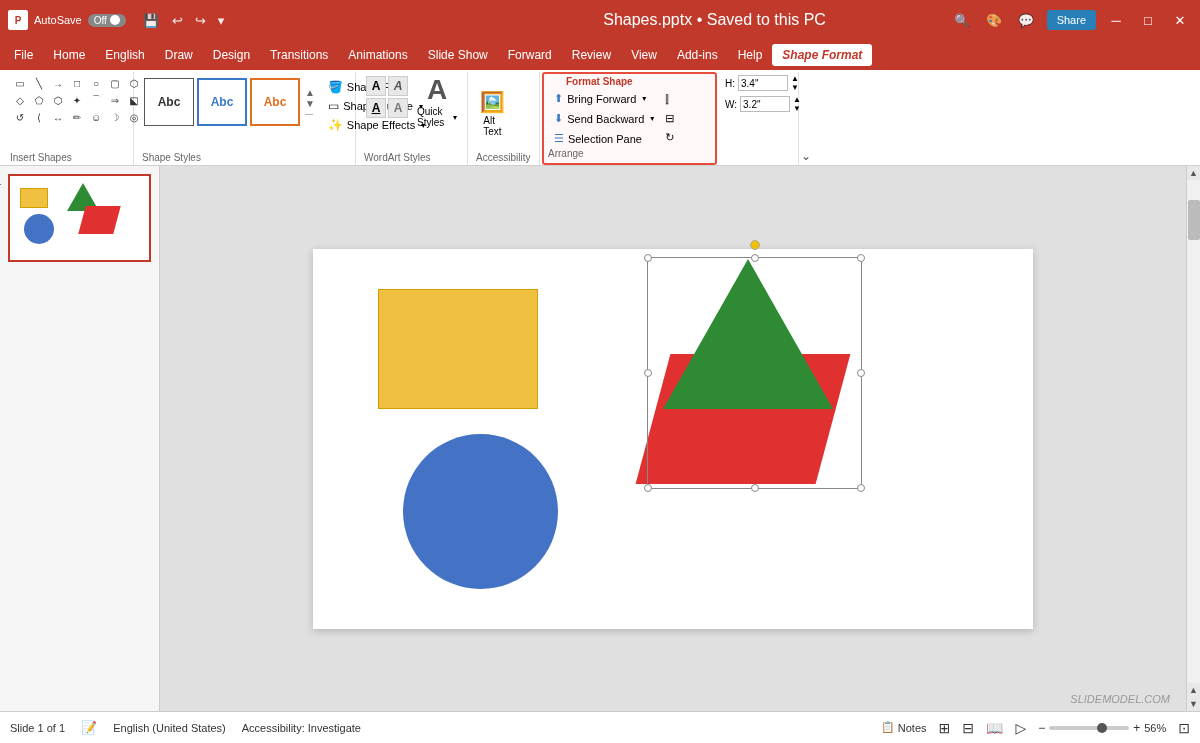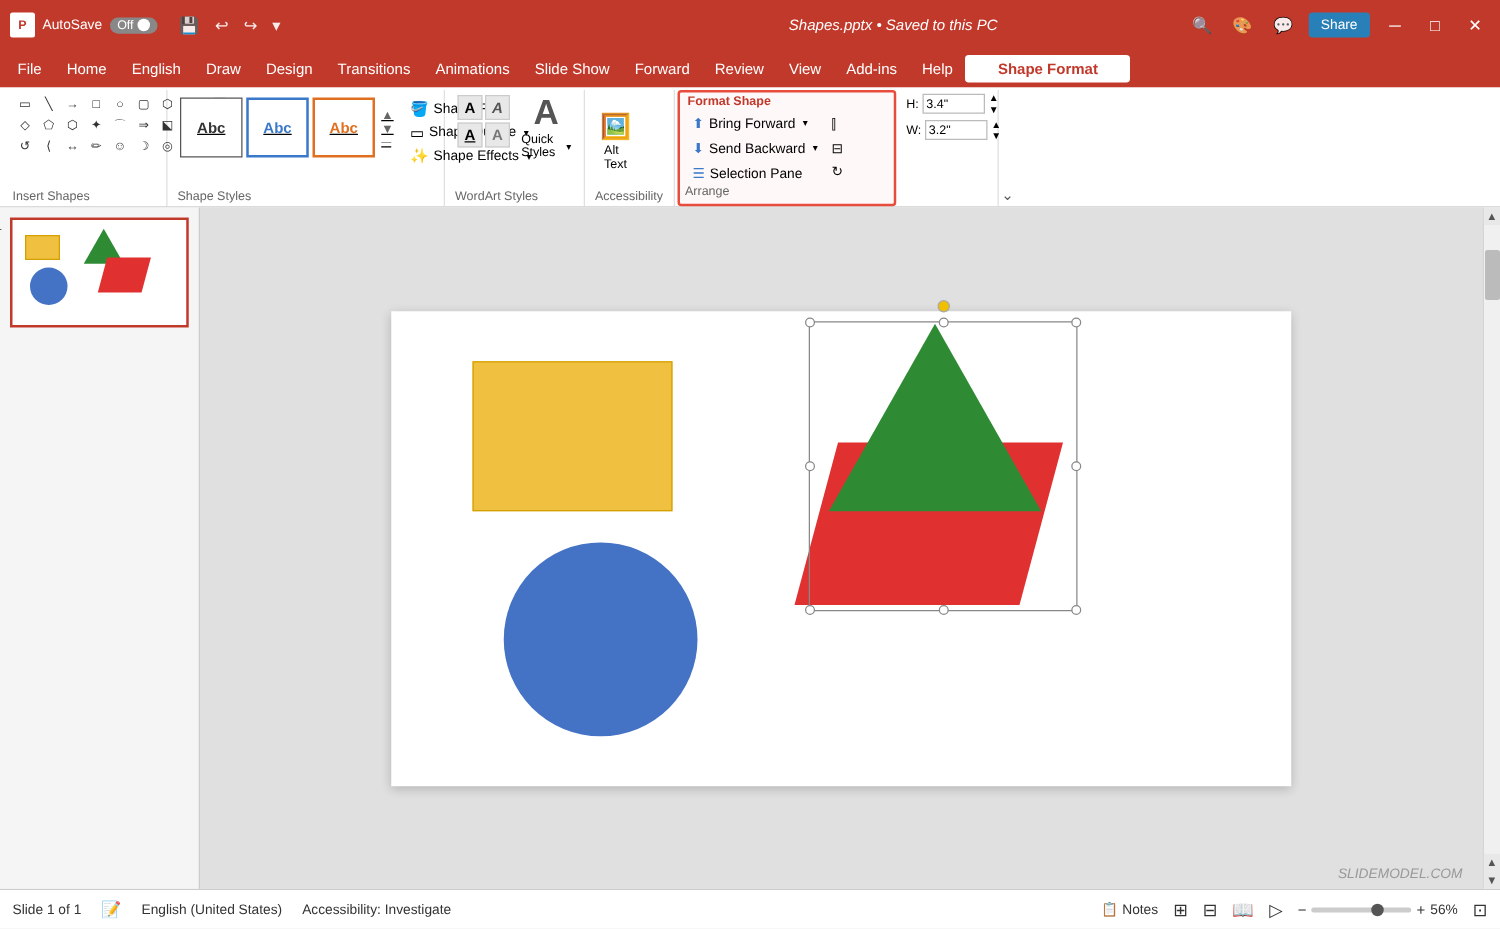--- a/index.html
+++ b/index.html
@@ -15,21 +15,21 @@
       color: white;
     }
     .title-bar-left { display: flex; align-items: center; gap: 6px; flex: 1; }
     .title-bar-logo { width: 20px; height: 20px; background: #fff; border-radius: 2px; display: flex; align-items: center; justify-content: center; }
     .title-bar-logo span { color: #c0392b; font-size: 10px; font-weight: bold; }
     .autosave-label { font-size: 11px; color: white; }
     .autosave-toggle { background: #888; border-radius: 10px; padding: 1px 6px; font-size: 10px; color: white; display: inline-flex; align-items: center; gap: 3px; }
     .autosave-toggle .dot { width: 10px; height: 10px; background: white; border-radius: 50%; }
     .toolbar-icons { display: flex; align-items: center; gap: 4px; margin-left: 8px; }
     .toolbar-icon-btn { color: white; font-size: 13px; cursor: pointer; padding: 2px 4px; opacity: 0.9; }
-    .title-center { flex: 1; text-align: center; font-size: 12px; color: white; font-style: italic; }
+    .title-center { flex: 1; text-align: center; font-size: 16px; color: white; }
     .title-bar-right { display: flex; align-items: center; gap: 8px; }
     .win-btn { width: 24px; height: 24px; display: flex; align-items: center; justify-content: center; font-size: 13px; color: white; cursor: pointer; border-radius: 2px; }
 
     
     .menu-bar {
       height: 30px;
       background: #c0392b;
       display: flex;
       align-items: center;
       padding: 0 4px;
@@ -40,21 +40,22 @@
       font-size: 12px;
       color: white;
       cursor: pointer;
       border-radius: 3px;
     }
     .menu-item.active {
       background: white;
       color: #c0392b;
       font-weight: 600;
       border: 2px solid #e74c3c;
-      padding: 2px 24px;
+      padding: 2px 8px;
+      font-style: italic;
     }
 
     
     .ribbon {
       height: 96px;
       background: #fff;
       border-bottom: 1px solid #d0d0d0;
       display: flex;
       align-items: stretch;
       padding: 2px 4px 0;
@@ -87,21 +88,21 @@
     .shapes-grid {
       display: grid;
       grid-template-columns: repeat(8, 18px);
       grid-template-rows: repeat(3, 16px);
       gap: 1px;
       padding: 2px;
     }
     .shape-icon { width: 16px; height: 14px; cursor: pointer; display: flex; align-items: center; justify-content: center; font-size: 10px; color: #333; }
 
     
-    .style-previews { display: flex; align-items: center; gap: 3px; padding: 4px 2px; text-decoration: underline; }
+    .style-previews { display: flex; align-items: center; gap: 3px; padding: 4px 2px; }
     .style-preview {
       width: 50px; height: 48px;
       border: 1px solid #ccc;
       display: flex; align-items: center; justify-content: center;
       font-size: 12px; font-weight: bold;
       cursor: pointer;
       background: white;
     }
     .style-preview.p1 { border: 1px solid #555; color: #333; }
     .style-preview.p2 { border: 2px solid #3a78c9; color: #3a78c9; }
@@ -453,21 +454,21 @@
     <div class="ribbon-group-content" style="justify-content:center;align-items:center;flex:1;">
       <div class="alt-text-btn">
         <div class="alt-text-icon">🖼️</div>
         <span style="font-size:10px;">Alt<br>Text</span>
       </div>
     </div>
     <div class="ribbon-group-label">Accessibility</div>
   </div>
 
   <div class="ribbon-group arrange-group" style="width:175px; min-width:175px;">
-    <div style="font-size:10px; color:#c0392b; font-weight:600; padding:0 2px 2px;">Format Shape</div>
+    <div style="font-size:10px; color:#c0392b; font-weight:600; padding:0 2px 2px;margin-left:16px;">Format Shape</div>
     <div style="display:flex;gap:3px;flex:1;">
       <div style="display:flex;flex-direction:column;gap:1px;">
         <div class="arrange-btn">
           <span class="arrange-icon">⬆</span>
           <span>Bring Forward</span>
           <span style="font-size:8px;margin-left:2px;">▾</span>
         </div>
         <div class="arrange-btn">
           <span class="arrange-icon">⬇</span>
           <span>Send Backward</span>

